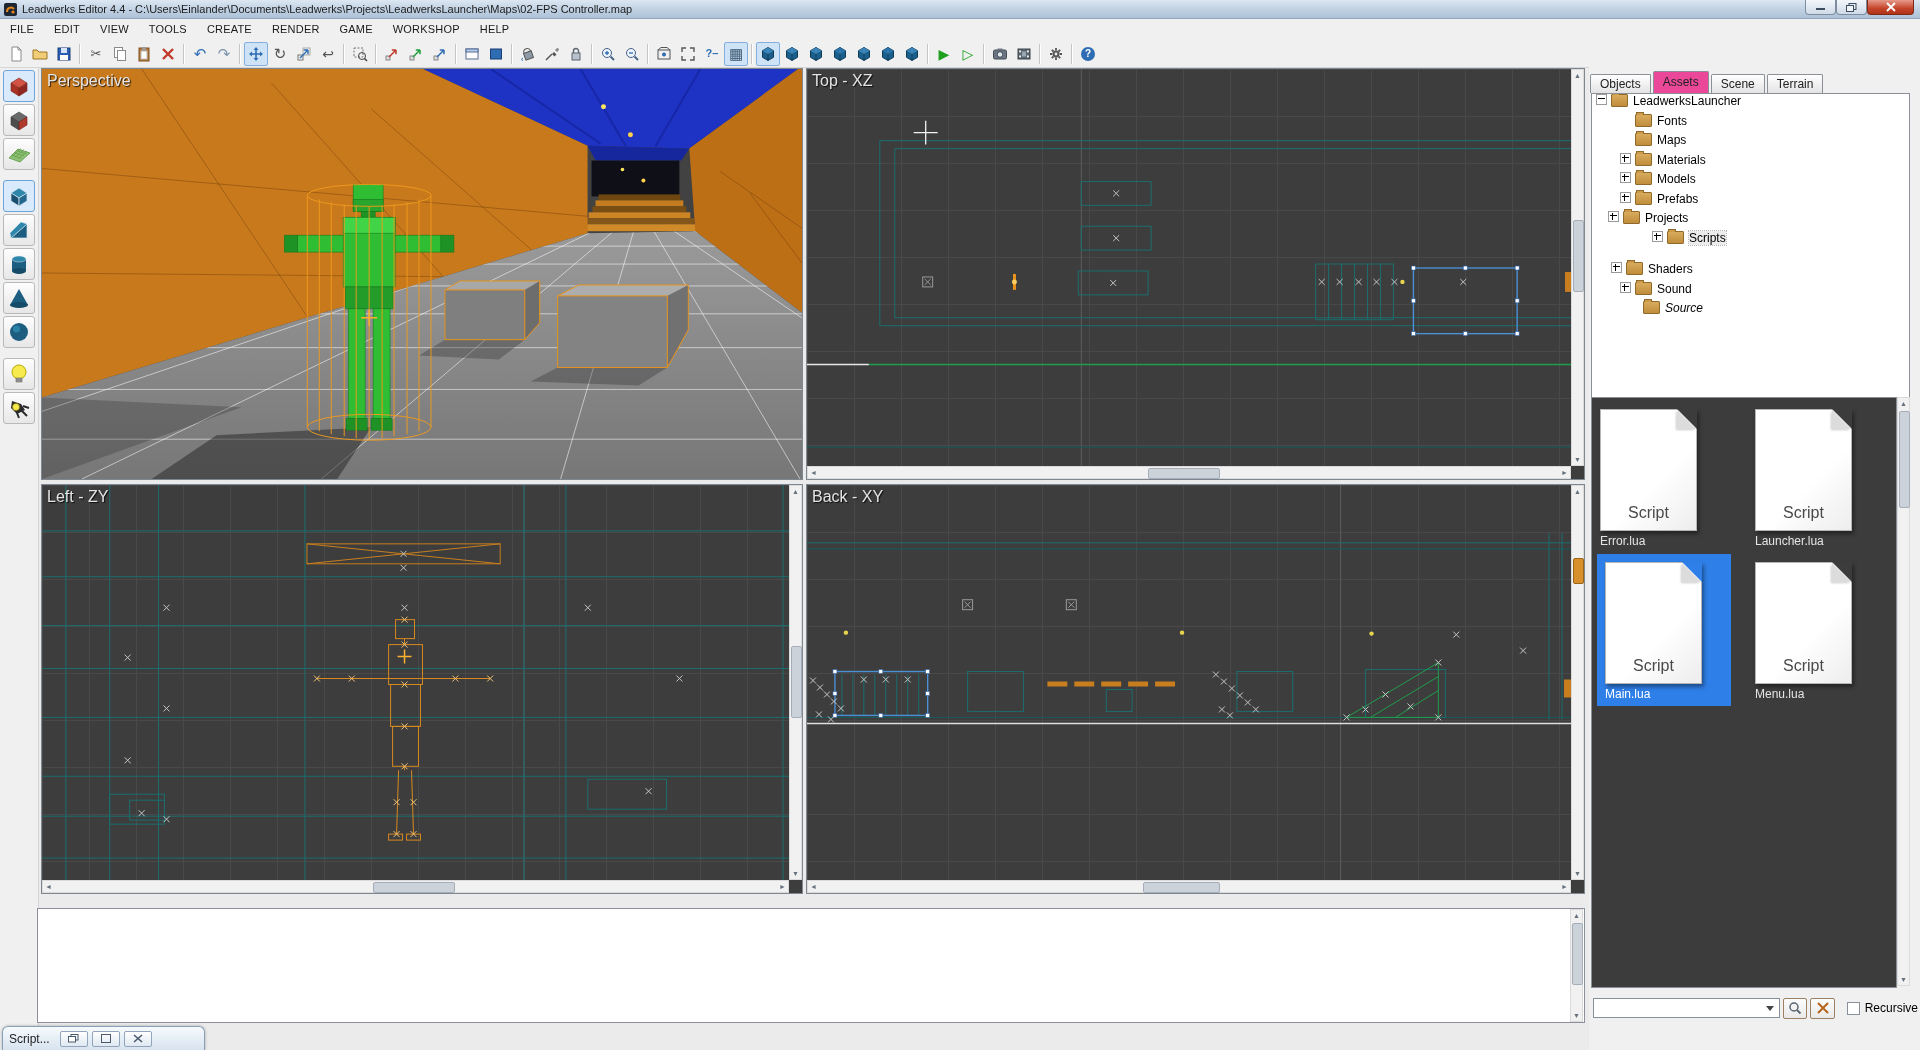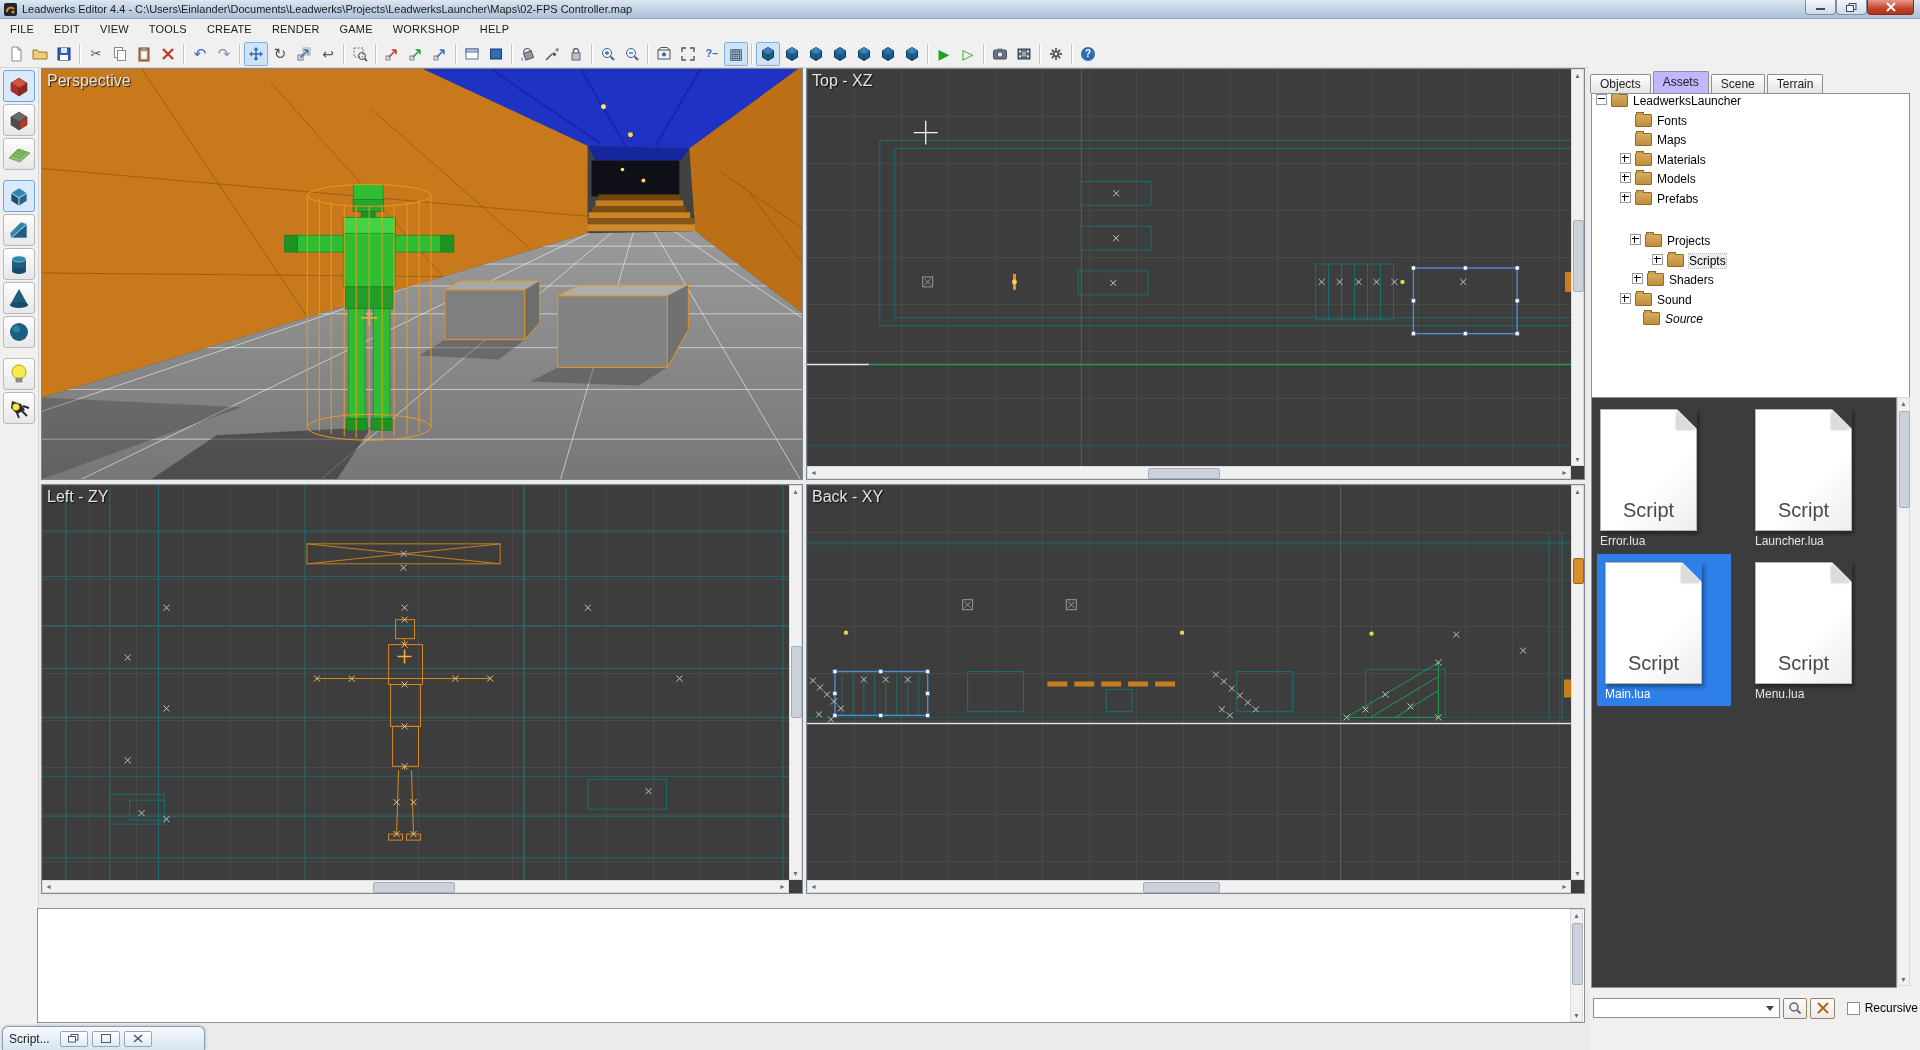--- a/index.html
+++ b/index.html
@@ -46,42 +46,42 @@
   .sb .arr{position:absolute;font-size:7px;color:#66707e;width:11px;height:11px;display:flex;align-items:center;justify-content:center;}
   
   .console{position:absolute;left:37px;top:908px;width:1548px;height:115px;background:#fff;border:1px solid #8b909a;
     font-family:"DejaVu Sans Mono",monospace;font-size:12px;line-height:14.2px;color:#0a7a0a;
     padding:1px 0 0 4px;box-sizing:border-box;white-space:pre;overflow:hidden;}
   
   .rpanel{position:absolute;left:1589px;top:55px;width:331px;bottom:0;background:#f0f0f0;}
   .tabs{position:absolute;left:1px;top:17px;height:21px;display:flex;align-items:flex-end;}
   .tab{height:18px;line-height:18px;padding:0 9px;font-size:12px;color:#222;border:1px solid #8a8f98;border-bottom:none;
     border-radius:2px 2px 0 0;background:linear-gradient(#fff,#e3e3e3);margin-right:2px;}
-  .tab.active{height:21px;line-height:21px;background:#c4b5fd;position:relative;z-index:2;}
+  .tab.active{height:21px;line-height:21px;background:#ec4899;position:relative;z-index:2;}
   .treebox{position:absolute;left:2px;top:38px;width:317px;height:304px;background:#fff;border:1px solid #8a8f98;overflow:hidden;}
   .tree-row{height:19.5px;display:flex;align-items:flex-start;font-size:12px;color:#000;}
   .exp{width:9px;height:9px;border:1px solid #9a9a9a;background:#fff;position:relative;flex:none;}
   .exp::before{content:"";position:absolute;left:1px;right:1px;top:3px;height:1px;background:#000;}
   .exp.plus::after{content:"";position:absolute;top:1px;bottom:1px;left:3px;width:1px;background:#000;}
   .exp.none{visibility:hidden;}
   .folder-ic{width:15px;height:11px;background:linear-gradient(#d8ab5d,#c08d3b);border:1px solid #8f6a2a;border-radius:1px;
     position:relative;margin:0 5px 0 4px;flex:none;}
   .folder-ic::before{content:"";position:absolute;top:-3px;left:0;width:6px;height:2px;background:#cd9b49;border:1px solid #8f6a2a;border-bottom:none;}
   .tree-label{white-space:nowrap;}
   .tree-label.hl{background:#ececec;outline:1px dotted #b5b5b5;}
   .thumbs{position:absolute;left:2px;top:342px;width:304px;height:589px;background:#3c3c3c;border:1px solid #8a8f98;overflow:hidden;}
   .card{position:absolute;width:134px;height:152px;}
   .card.selected{background:#2f7fe8;}
   .page{position:absolute;left:8px;top:8px;width:95px;height:120px;background:linear-gradient(135deg,#ffffff 60%,#ededed);
     border:1px solid #b5b5b5;box-shadow:2px 3px 4px rgba(0,0,0,.4);--fold:#3c3c3c;}
   .card.selected .page{--fold:#2f7fe8;}
   .page::before{content:"";position:absolute;top:-1px;right:-1px;border-top:20px solid var(--fold);border-left:20px solid transparent;}
   .page::after{content:"";position:absolute;top:-1px;right:-1px;border-bottom:19px solid #dcdcdc;border-right:19px solid transparent;
     transform:translate(-1px,1px);filter:drop-shadow(-1px 1px 1px rgba(0,0,0,.2));}
-  .ptext{position:absolute;bottom:8px;width:100%;text-align:center;font-size:20px;color:#4a4a4a;}
+  .ptext{position:absolute;bottom:8px;width:100%;text-align:center;font-size:16px;color:#4a4a4a;}
   .fname{position:absolute;left:8px;top:133px;font-size:12px;color:#e4e4e4;white-space:nowrap;}
   .card.selected .fname{color:#fff;}
   .searchrow{position:absolute;left:4px;top:941px;width:325px;height:24px;display:flex;align-items:center;}
   .combo{width:190px;height:20px;background:#fff;border:1px solid #8a9099;position:relative;box-sizing:border-box;}
   .combo .arrow{position:absolute;right:5px;top:7px;width:0;height:0;border-left:4px solid transparent;border-right:4px solid transparent;border-top:5px solid #444;}
   .mini-btn{width:25px;height:21px;margin-left:3px;border:1px solid #9c8262;border-radius:2px;background:linear-gradient(#fcfcfc,#e9e9e9);
     display:flex;align-items:center;justify-content:center;box-sizing:border-box;}
   .chk{width:13px;height:13px;background:#fff;border:1px solid #8a9099;margin:0 5px 0 12px;box-sizing:border-box;}
   .chk-label{font-size:12px;color:#000;}
   
@@ -819,31 +819,31 @@
       <div class="tree-row" style="padding-left:28px;">
         <span class="exp plus"></span>
           <span class="folder-ic"></span>
           <span class="tree-label">Models</span>
       </div>
       <div class="tree-row" style="padding-left:28px;">
         <span class="exp plus"></span>
           <span class="folder-ic"></span>
           <span class="tree-label">Prefabs</span>
       </div>
-      <div class="tree-row" style="padding-left:38px;margin-top:23px;">
+      <div class="tree-row" style="padding-left:16px;">
         <span class="exp plus"></span>
           <span class="folder-ic"></span>
           <span class="tree-label">Projects</span>
       </div>
       <div class="tree-row" style="padding-left:28px;margin-left:32px;">
         <span class="exp plus"></span>
           <span class="folder-ic"></span>
           <span class="tree-label hl">Scripts</span>
       </div>
-      <div class="tree-row" style="padding-left:40px;">
+      <div class="tree-row" style="padding-left:19px;margin-top:12px;">
         <span class="exp plus"></span>
           <span class="folder-ic"></span>
           <span class="tree-label">Shaders</span>
       </div>
       <div class="tree-row" style="padding-left:28px;">
         <span class="exp plus"></span>
           <span class="folder-ic"></span>
           <span class="tree-label">Sound</span>
       </div>
       <div class="tree-row" style="padding-left:36px;font-style:italic;">

